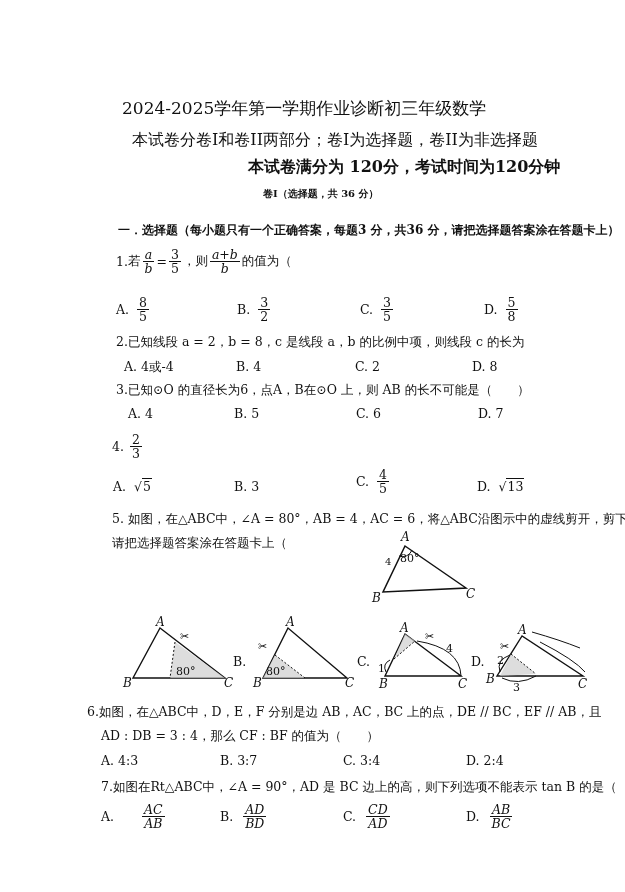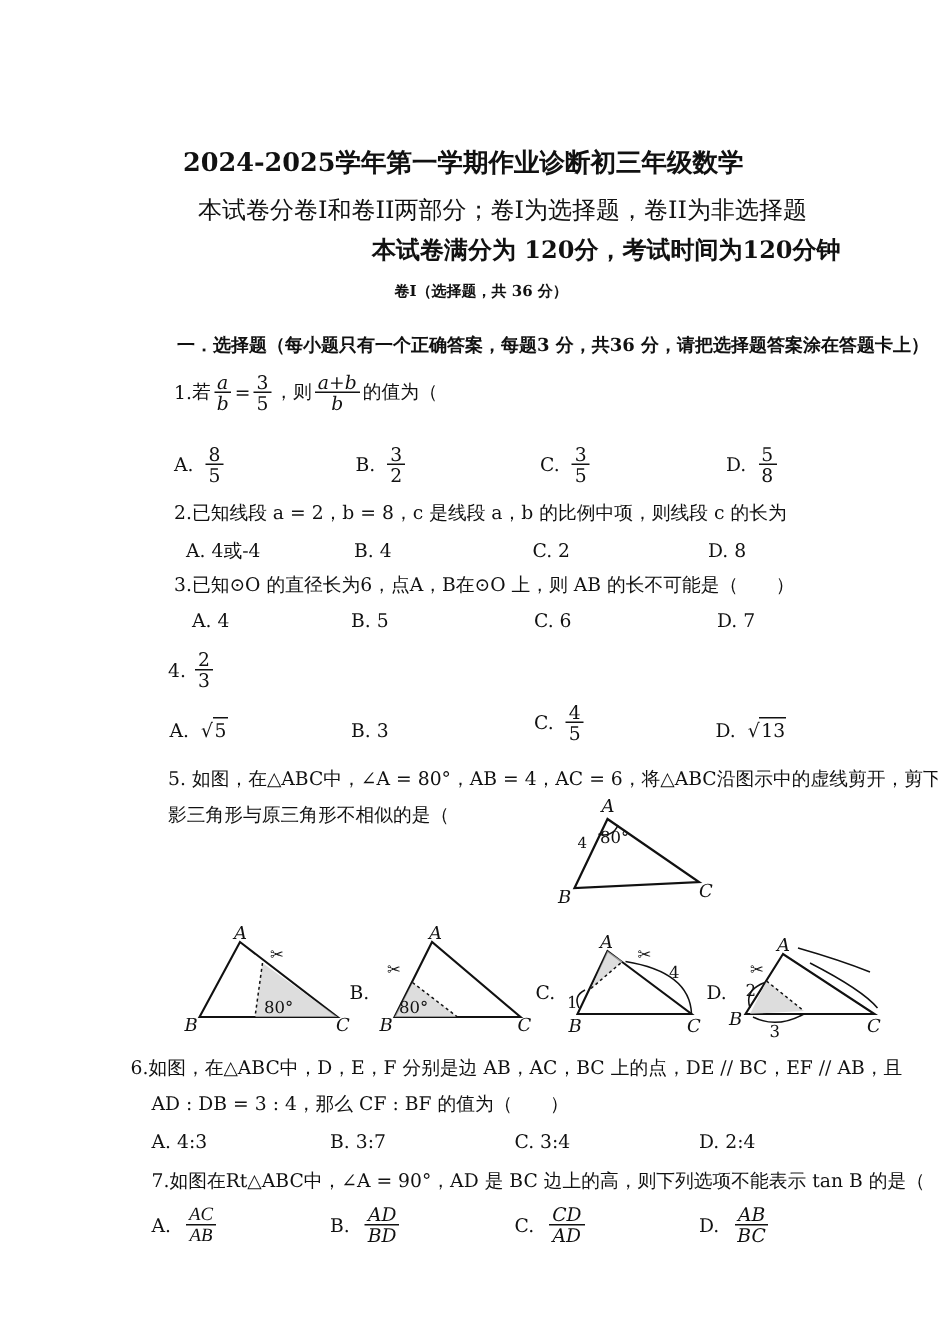--- a/index.html
+++ b/index.html
@@ -1,19 +1,19 @@
 <!DOCTYPE html>
 <html><head>
 <meta charset="utf-8">
 <style>
   html, body { margin:0; padding:0; background:#fff; }
   body { width:625px; height:892px; position:relative; overflow:hidden;
          font-family:"DejaVu Serif","Liberation Serif",serif; color:#111; }
   .abs { position:absolute; white-space:nowrap; }
-  .title { font-size:17px; font-weight:bold; letter-spacing:0px; }
+  .title { font-size:17px; font-weight:normal; letter-spacing:0px; }
   .sub { font-size:16px; }
   .sec { font-size:10px; font-weight:bold; }
   .q { font-size:12.5px; }
   .bold { font-weight:bold; }
   .opt { font-size:12.5px; }
   .frac { display:inline-flex; flex-direction:column; align-items:center; vertical-align:middle;
           line-height:1.05; margin:0 2px; }
   .frac .num { border-bottom:1px solid #111; padding:0 2px; }
   .frac .den { padding:0 2px; }
   .it { font-style:italic; }
@@ -114,21 +114,21 @@
       <span class="den">5</span>
     </span>
 </div>
 <div class="abs opt" style="left:477px; top:479px;">
   <span>D.</span>&nbsp;&nbsp;<span class="sqrt">√<span class="rad">13</span></span>
 </div>
 
 <div class="abs q" style="left:112px; top:511px;">
   <span>5.</span>&nbsp;<span>如图，在△ABC中，∠A = 80°，AB = 4，AC = 6，将△ABC沿图示中的虚线剪开，剪下的阴</span>
 </div>
-<div class="abs q" style="left:112px; top:535px;">影三角形与原三角形不相似的是（</div>
+<div class="abs q" style="left:112px; top:535px;">请把选择题答案涂在答题卡上（</div>
 
 <svg width="625" height="892" style="left:0; top:0;">
   <polygon points="405,546 383,592 466,588" fill="none" stroke="#111" stroke-width="1.5"></polygon>
   <path d="M399,556 A10,10 0 0 0 412,550" fill="none" stroke="#111" stroke-width="1"></path>
   <text x="401" y="541">A</text>
   <text x="372" y="602">B</text>
   <text x="466" y="598">C</text>
   <text x="400" y="562" style="font-style:normal;font-size:11px;">80°</text>
   <text x="385" y="565" style="font-style:normal;font-size:10px;">4</text>
 
@@ -196,21 +196,21 @@
 <div class="abs opt" style="left:101px; top:753px;"><span>A.</span> <span>4:3</span></div>
 <div class="abs opt" style="left:220px; top:753px;"><span>B.</span> <span>3:7</span></div>
 <div class="abs opt" style="left:343px; top:753px;"><span>C.</span> <span>3:4</span></div>
 <div class="abs opt" style="left:466px; top:753px;"><span>D.</span> <span>2:4</span></div>
 
 <div class="abs q" style="left:101px; top:779px;">
   <span>7.</span><span>如图在Rt△ABC中，∠A = 90°，AD 是 BC 边上的高，则下列选项不能表示 tan B 的是（　　）</span>
 </div>
 <div class="abs opt" style="left:101px; top:803px; display:flex; align-items:center;">
   <span>A.</span>
-    <span class="frac it" style="margin-left:10px;font-family:Liberation Serif, serif;">
+    <span class="frac it" style="margin-left:28px;">
       <span class="num">AC</span>
       <span class="den">AB</span>
     </span>
 </div>
 <div class="abs opt" style="left:220px; top:803px; display:flex; align-items:center;">
   <span>B.</span>
     <span class="frac it" style="margin-left:10px;">
       <span class="num">AD</span>
       <span class="den">BD</span>
     </span>

